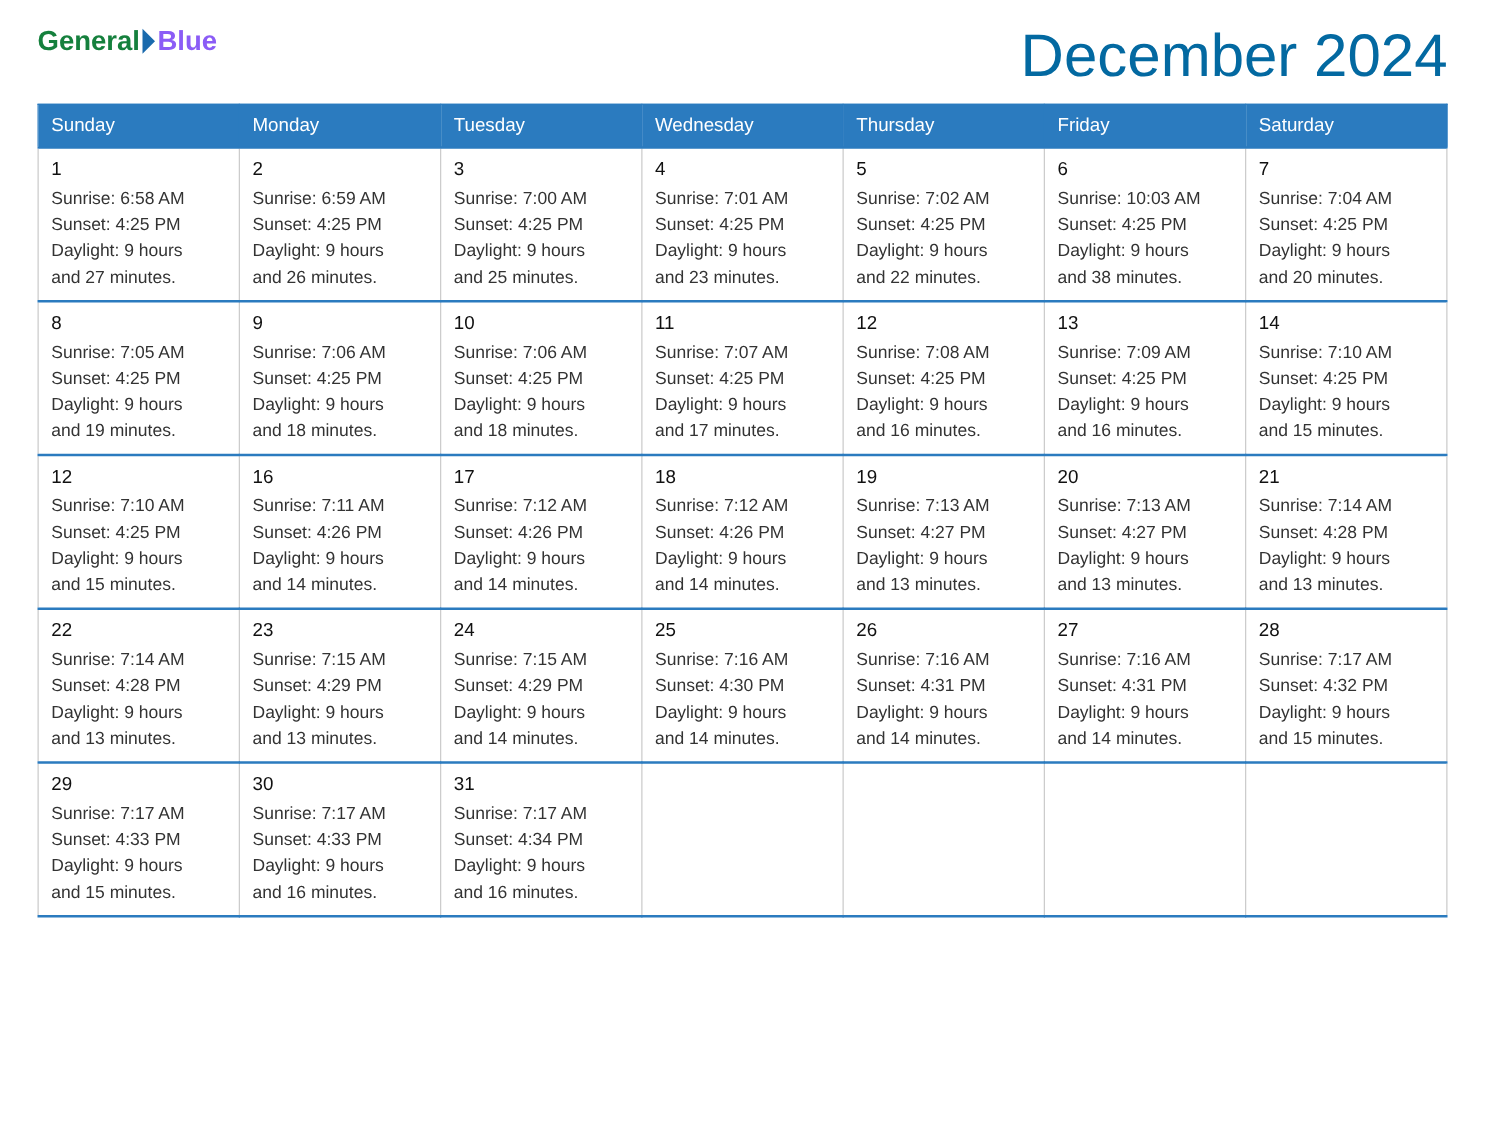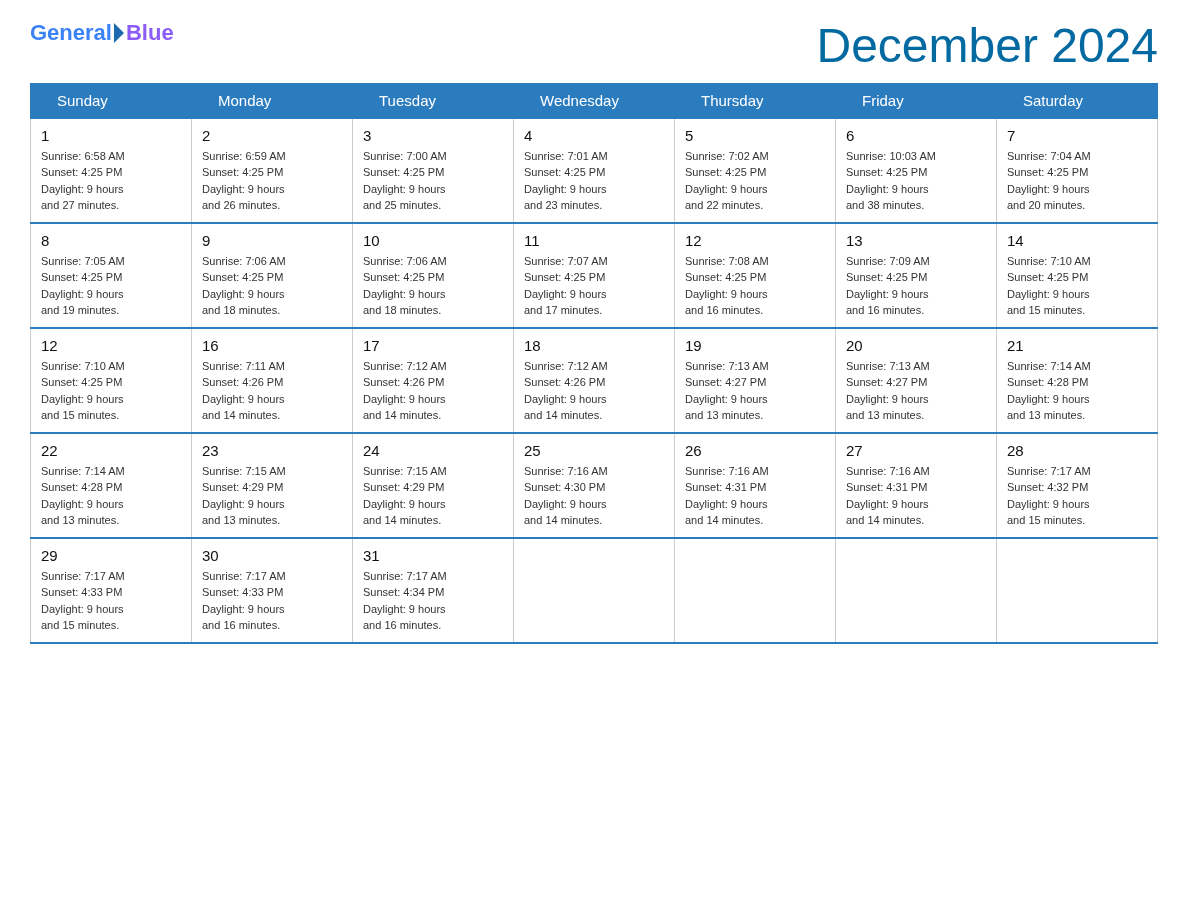--- a/index.html
+++ b/index.html
@@ -21,21 +21,21 @@
       flex-direction: column;
       align-items: flex-start;
     }
     .logo-text {
       display: flex;
       align-items: center;
       font-size: 22px;
       font-weight: bold;
       color: #333;
     }
-    .logo-general { color: #3b82f6; }
+    .logo-general { color: #15803d; }
     .logo-arrow {
       width: 0;
       height: 0;
       border-left: 10px solid #1a6aad;
       border-top: 10px solid transparent;
       border-bottom: 10px solid transparent;
       display: inline-block;
       margin: 0 2px;
       vertical-align: middle;
     }
@@ -59,21 +59,21 @@
       margin-top: 4px;
     }
     .calendar-table {
       width: 100%;
       border-collapse: collapse;
       margin-top: 6px;
     }
     .calendar-table th {
       background-color: #2b7bbf;
       color: #fff;
-      padding: 8px 26px;
+      padding: 8px 10px;
       text-align: left;
       font-size: 15px;
       font-weight: normal;
       border: 1px solid #2b7bbf;
     }
     .calendar-table td {
       vertical-align: top;
       padding: 8px 10px;
       border: 1px solid #ccc;
       width: calc(100% / 7);
@@ -81,21 +81,21 @@
       font-size: 13px;
       color: #333;
     }
     .cell-date {
       font-size: 15px;
       font-weight: normal;
       color: #111;
       margin-bottom: 4px;
     }
     .cell-info {
-      font-size: 11px;
+      font-size: 14px;
       color: #333;
       line-height: 1.5;
     }
     .empty-cell {
       background: #fff;
     }
     tr { border-bottom: 2px solid #2b7bbf; }
   </style>
 </head>
 <body>

